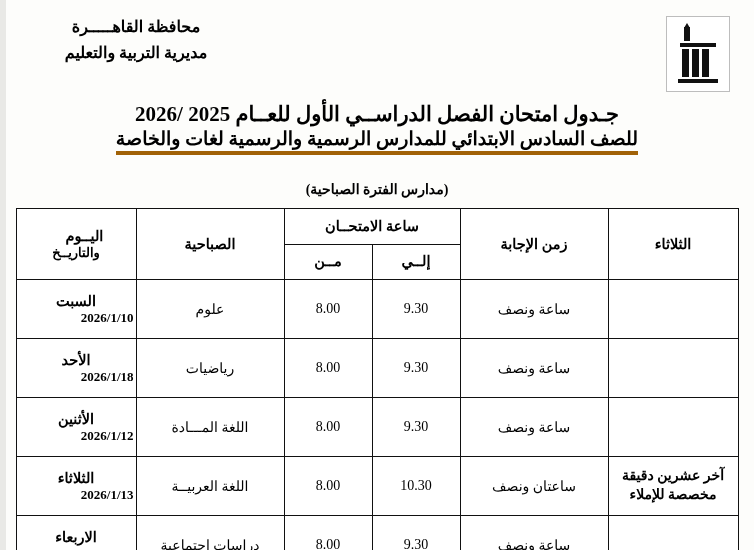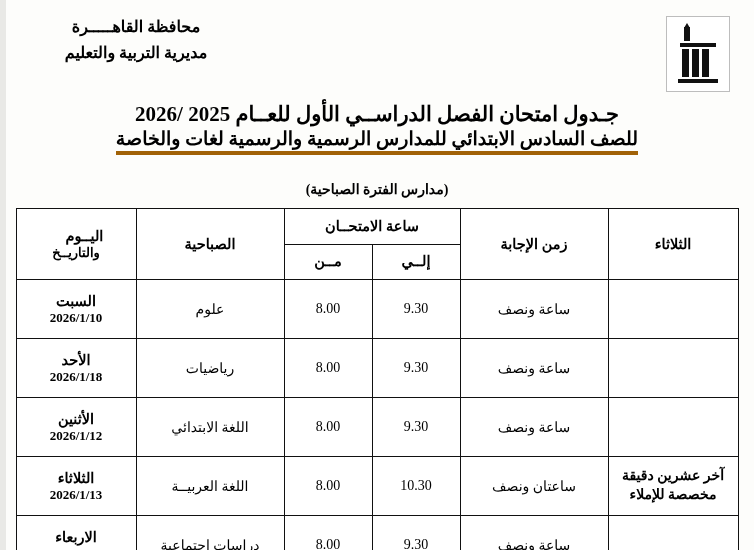--- a/index.html
+++ b/index.html
@@ -120,21 +120,21 @@
   .col-subj   { width: 148px; }
   .col-day    { width: 120px; }
 
   .hdr-tall { height: 58px; }
   .row-cell { height: 46px; }
 
   .day-name { font-weight: bold; font-size: 14.5px; display: block; }
   .day-date { font-weight: bold; font-size: 13px; display: block; }
 
   .spaced { letter-spacing: 2px; padding-left: 17px; }
-  .num { font-family: "Liberation Serif", serif; }
+  .num { font-family: "Liberation Serif", serif; text-align: right; }
 
   .notes-small {
     font-size: 12.5px;
     font-weight: bold;
     line-height: 1.35;
   }
 </style>
 </head>
 <body>
 
@@ -213,21 +213,21 @@
         <td class="row-cell">
           <span class="day-name">الأحد</span>
           <span class="day-date num">2026/1/18</span>
         </td>
       </tr>
       <tr>
         <td class="row-cell notes-small"></td>
         <td class="row-cell">ساعة ونصف</td>
         <td class="row-cell num">9.30</td>
         <td class="row-cell num">8.00</td>
-        <td class="row-cell">اللغة الابتدائي</td>
+        <td class="row-cell">اللغة المـــادة</td>
         <td class="row-cell">
           <span class="day-name">الأثنين</span>
           <span class="day-date num">2026/1/12</span>
         </td>
       </tr>
       <tr>
         <td class="row-cell notes-small">آخر عشرين دقيقة مخصصة للإملاء</td>
         <td class="row-cell">ساعتان ونصف</td>
         <td class="row-cell num">10.30</td>
         <td class="row-cell num">8.00</td>

